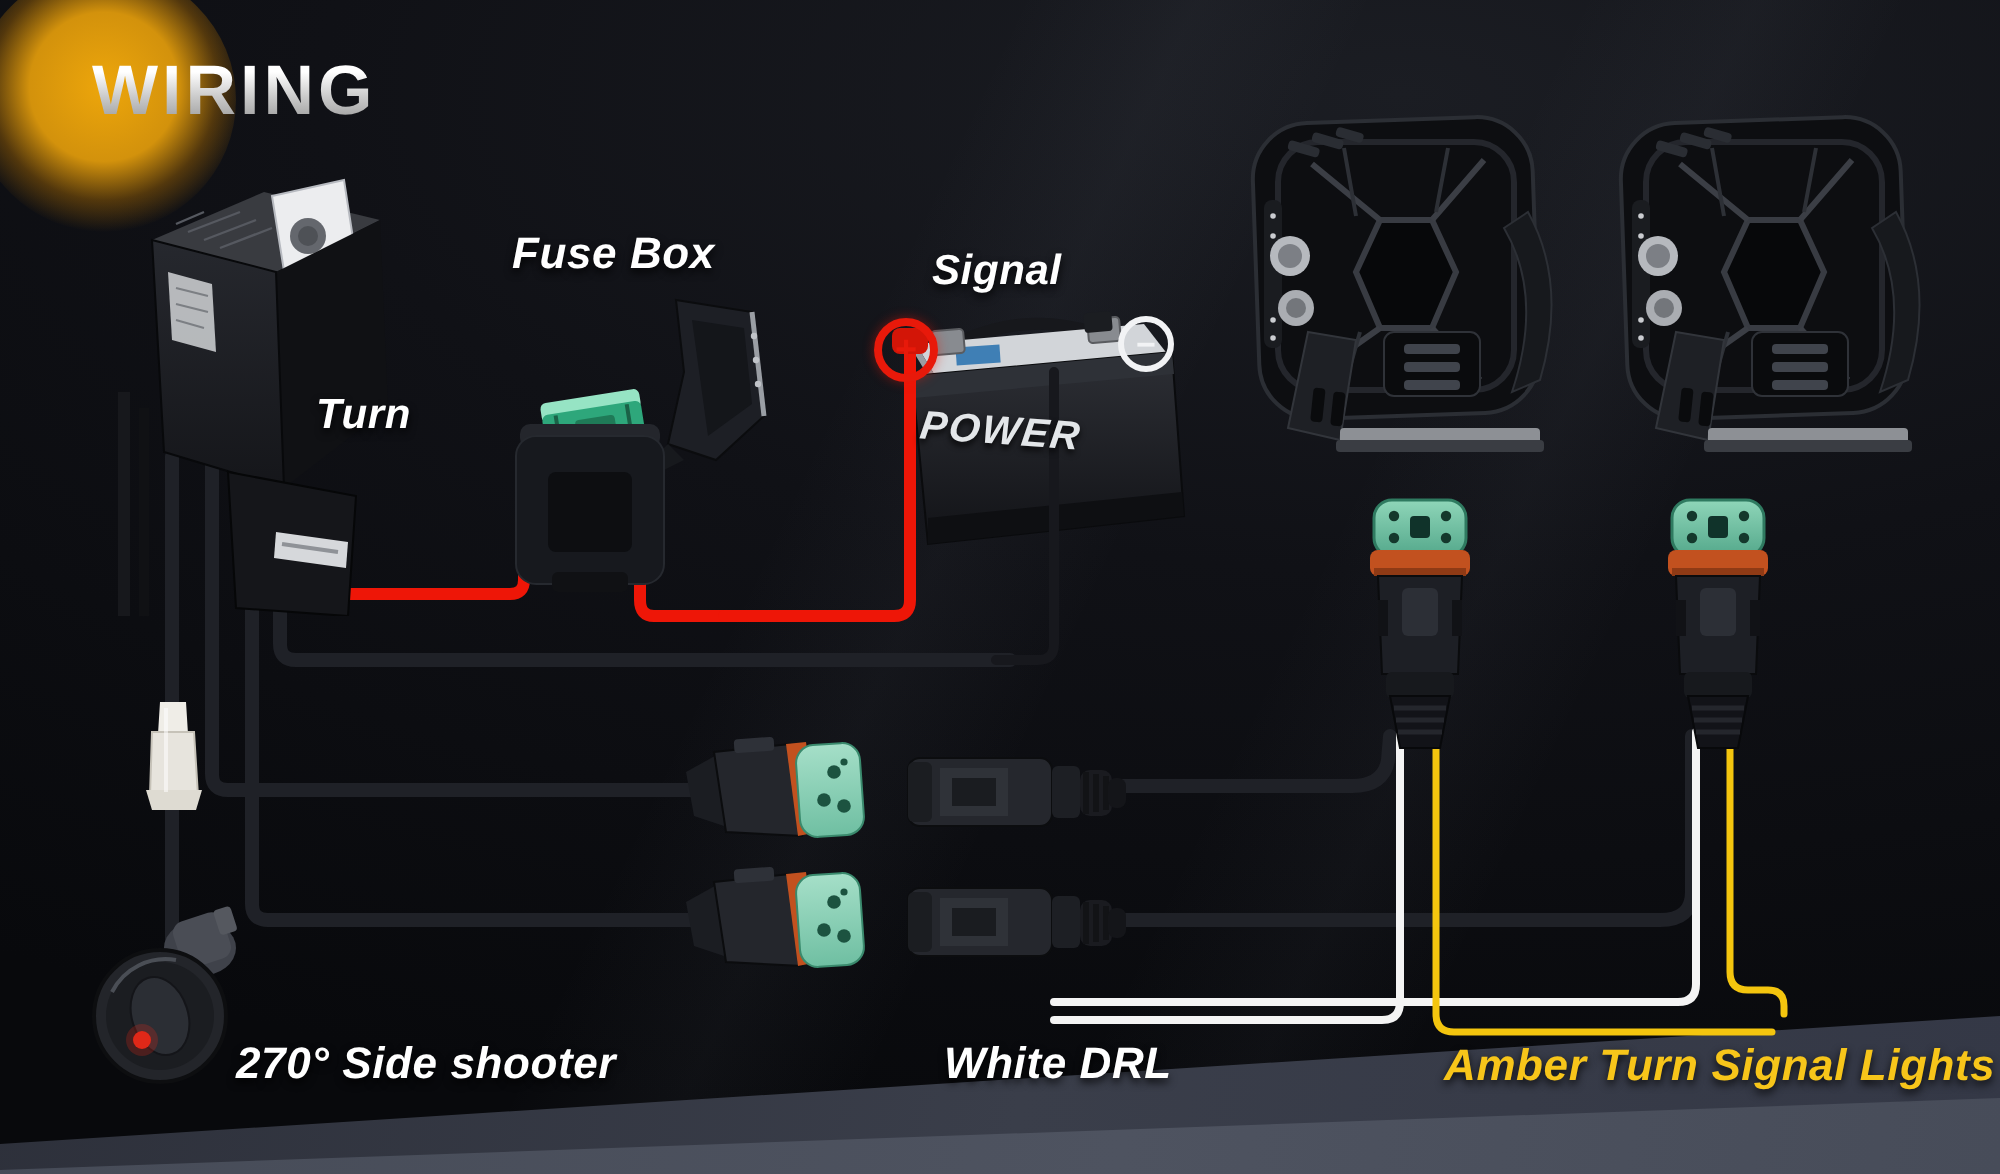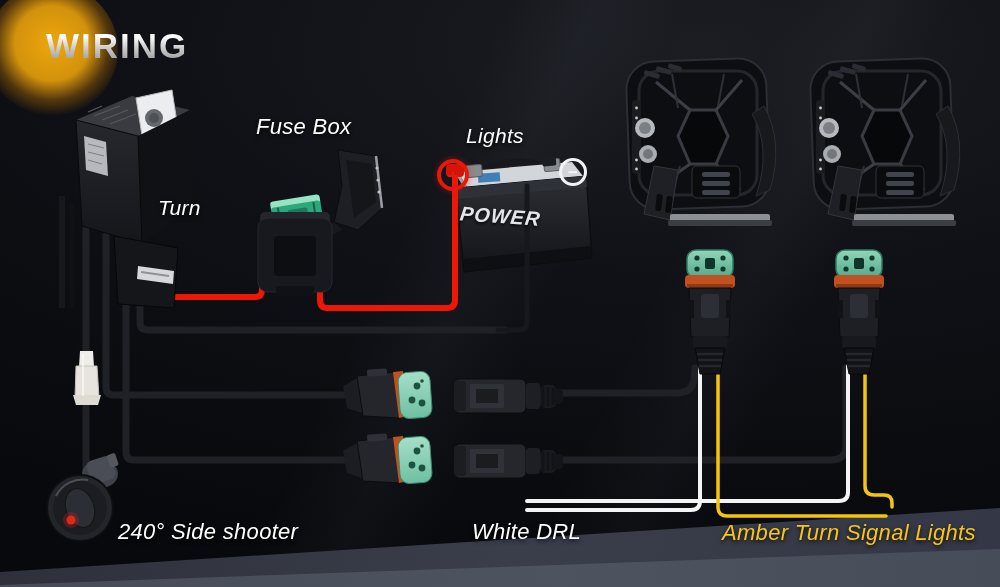--- a/index.html
+++ b/index.html
@@ -19,21 +19,21 @@
     clip-path:polygon(0px 585px,1000px 549px,1000px 587px,0px 587px);
     background:linear-gradient(100deg,#454a56 0%,#4e5360 60%,#474c59 100%);}
   svg.layer{position:absolute;left:0;top:0;z-index:2;}
   .comp{position:absolute;z-index:3;}
   svg.overlay{position:absolute;left:0;top:0;z-index:4;}
   .blk{stroke:#1f2127;stroke-width:7;fill:none;stroke-linecap:round;}
   .blk2{stroke:#17181d;stroke-width:5;fill:none;stroke-linecap:round;}
   .red{stroke:#ee1607;stroke-width:6;fill:none;stroke-linecap:round;}
   .wht{stroke:#f4f4f4;stroke-width:4;fill:none;stroke-linecap:round;}
   .yel{stroke:#f4c50e;stroke-width:3.5;fill:none;stroke-linecap:round;}
-  .lbl{position:absolute;z-index:6;font-style:italic;font-weight:400;font-size:22px;color:#ffffff;
+  .lbl{position:absolute;z-index:6;font-style:italic;font-weight:700;font-size:22px;color:#ffffff;
        text-shadow:0 2px 4px rgba(0,0,0,.85);letter-spacing:.3px;white-space:nowrap;}
   .lbl.sm{font-size:21px;}
   .lbl.amber{color:#f7c51a;}
   .title{position:absolute;left:46px;top:26px;z-index:3;font-weight:800;font-size:35px;letter-spacing:2px;
        background:linear-gradient(180deg,#ffffff 25%,#cccccc 55%,#8a8a8a 100%);
        -webkit-background-clip:text;background-clip:text;color:transparent;}
   .termicon{position:absolute;z-index:5;border-radius:50%;display:flex;align-items:center;justify-content:center;
        font-weight:900;line-height:1;}
   .plus{left:437px;top:159px;width:24px;height:24px;border:4px solid #e8190a;color:#e8190a;font-size:19px;
        box-shadow:0 0 6px rgba(232,25,10,.45);}
@@ -289,17 +289,17 @@
 
   <div class="termicon plus">
       <span>+</span>
     </div>
   <div class="termicon minus">
       <span>−</span>
     </div>
 
   <div class="lbl sm" style="left:158px;top:196px">Turn</div>
   <div class="lbl" style="left:256px;top:114px">Fuse Box</div>
-  <div class="lbl sm" style="left:466px;top:124px">Lights</div>
-  <div class="lbl" style="left:118px;top:519px">240° Side shooter</div>
+  <div class="lbl sm" style="left:466px;top:124px">Signal</div>
+  <div class="lbl" style="left:118px;top:519px">270° Side shooter</div>
   <div class="lbl amber" style="left:722px;top:520px">Amber Turn Signal Lights</div>
   <div class="lbl" style="left:472px;top:519px">White DRL</div>
 </div>
 
 </body></html>

